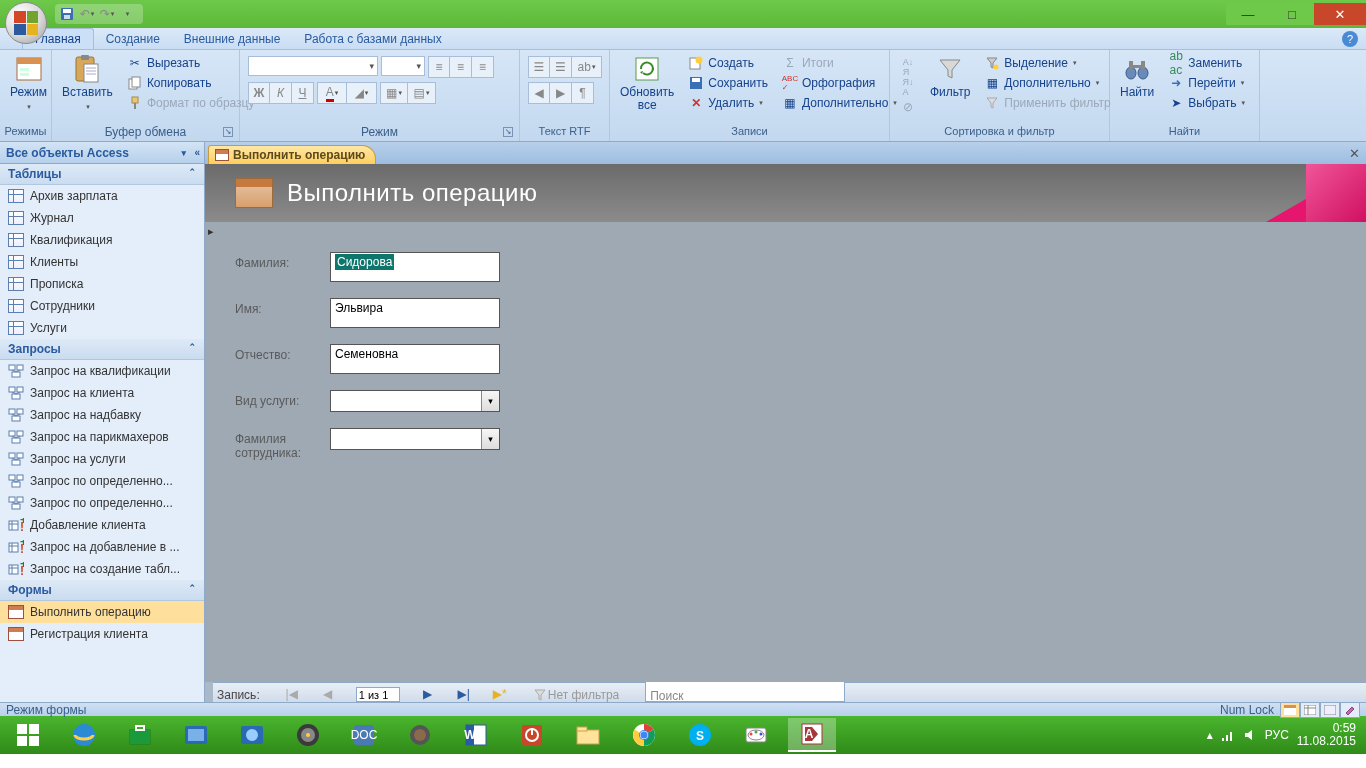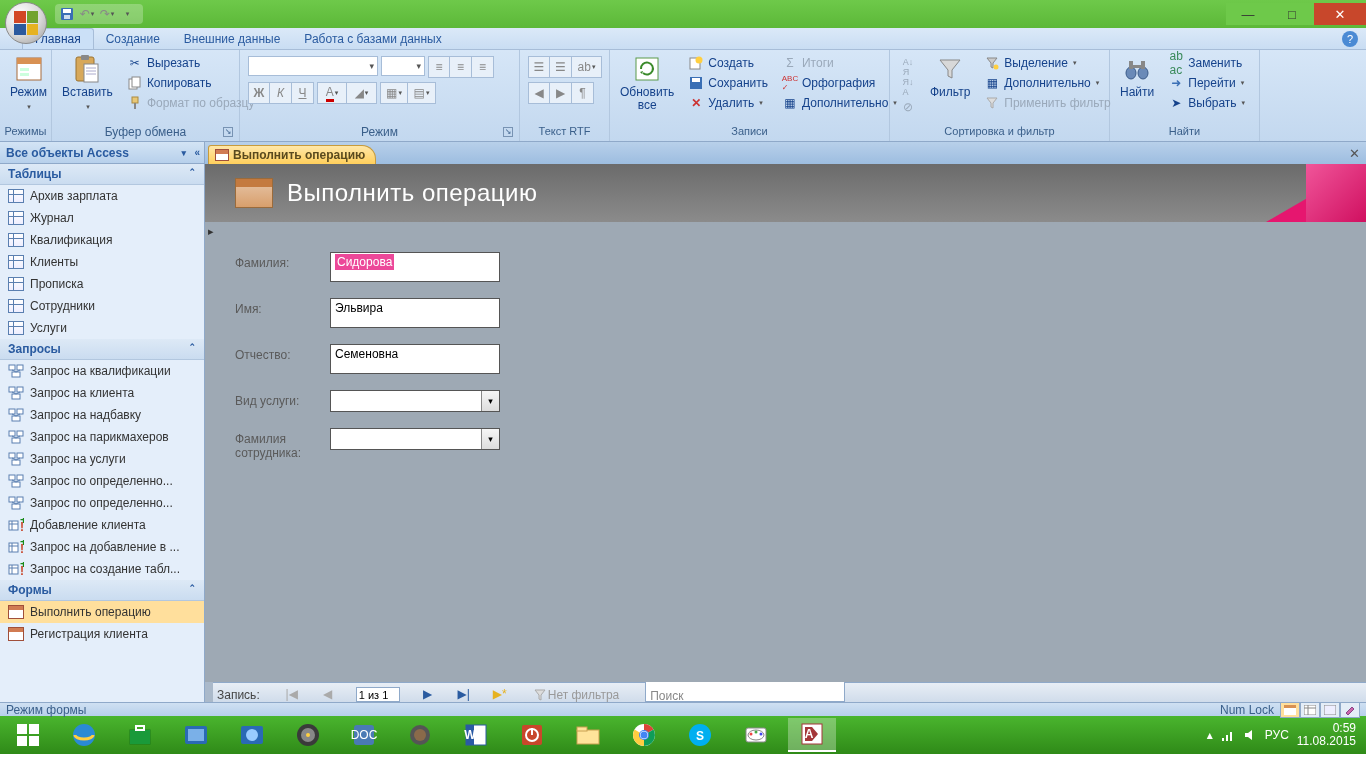--- a/index.html
+++ b/index.html
@@ -77,21 +77,21 @@
 .pink-shape { position:absolute; right:0; top:0; width:200px; height:58px; }
 .pink-shape::before { content:''; position:absolute; right:0; top:0; border-style:solid; border-width:0 0 58px 100px; border-color:transparent transparent #e6166f transparent; }
 .pink-shape::after { content:''; position:absolute; right:0; top:0; width:60px; height:58px; background:linear-gradient(135deg,#f0559a,#d01060); }
 
 .form-body { flex:1; background:#9ea9b4; padding: 30px 30px; position:relative; }
 .rec-marker { position:absolute; left:3px; top:3px; width:10px; height:10px; color:#333; font-size:11px; }
 .field-row { display:flex; align-items:flex-start; margin-bottom:16px; }
 .field-label { width:95px; color:#5a5a5a; padding-top:4px; }
 .field-input { width:170px; height:30px; border:1px solid #555; background:#fff; padding:2px 4px; }
 .field-input.sel-text { background:#fff; }
-.field-input .hl { background:#ec4899; color:#fff; padding:1px 2px; }
+.field-input .hl { background:#0f766e; color:#fff; padding:1px 2px; }
 .field-combo { width:170px; height:22px; border:1px solid #555; background:#fff; display:flex; }
 .field-combo-box { flex:1; }
 .field-combo-btn { width:18px; border-left:1px solid #888; background:linear-gradient(#f6f6f6,#ddd); display:flex; align-items:center; justify-content:center; font-size:9px; }
 
 .rec-nav { height:20px; background:linear-gradient(#e8eef5,#d0dceb); border-top:1px solid #8fa9c9; display:flex; align-items:flex-end; padding:0 4px; gap:20px; font-size:11px; color:#444;margin-left:8px; }
 .rec-nav .lbl { margin-right:4px; }
 .rec-nav .navbtn { width:16px; height:16px; display:flex; align-items:center; justify-content:center; color:#2a5ba0; cursor:pointer; }
 .rec-nav .navbtn.dis { color:#aaa; }
 .rec-nav input { width:44px; height:15px; border:1px solid #8fa9c9; font-size:11px; padding:0 2px; }
 .rec-nav .filter { color:#999; display:flex; align-items:center; gap:2px; margin-left:6px; }

